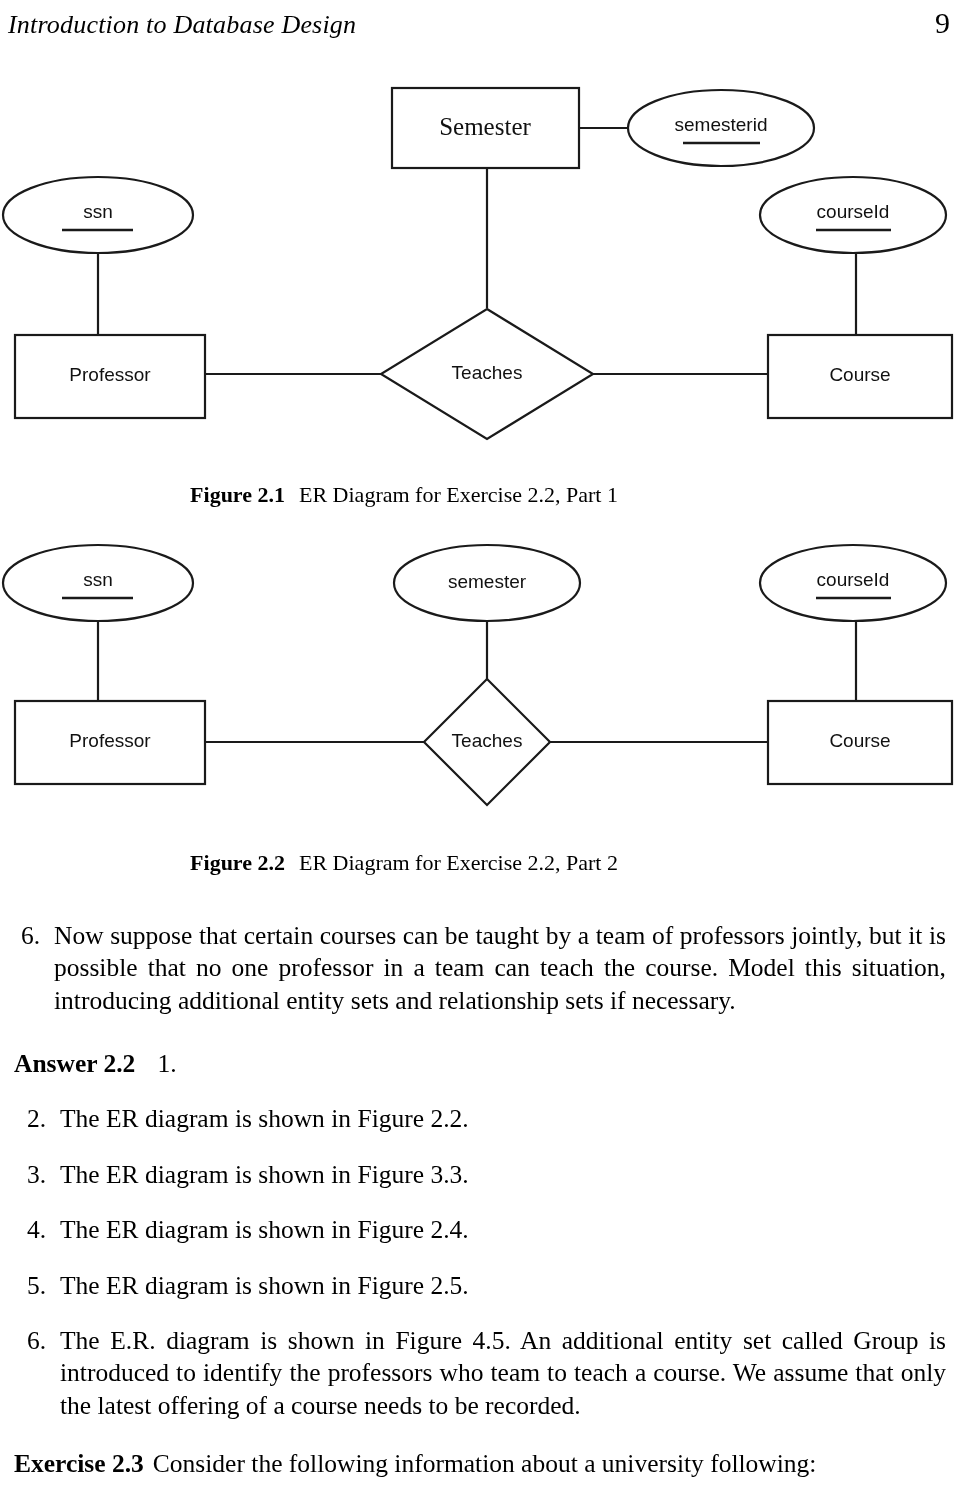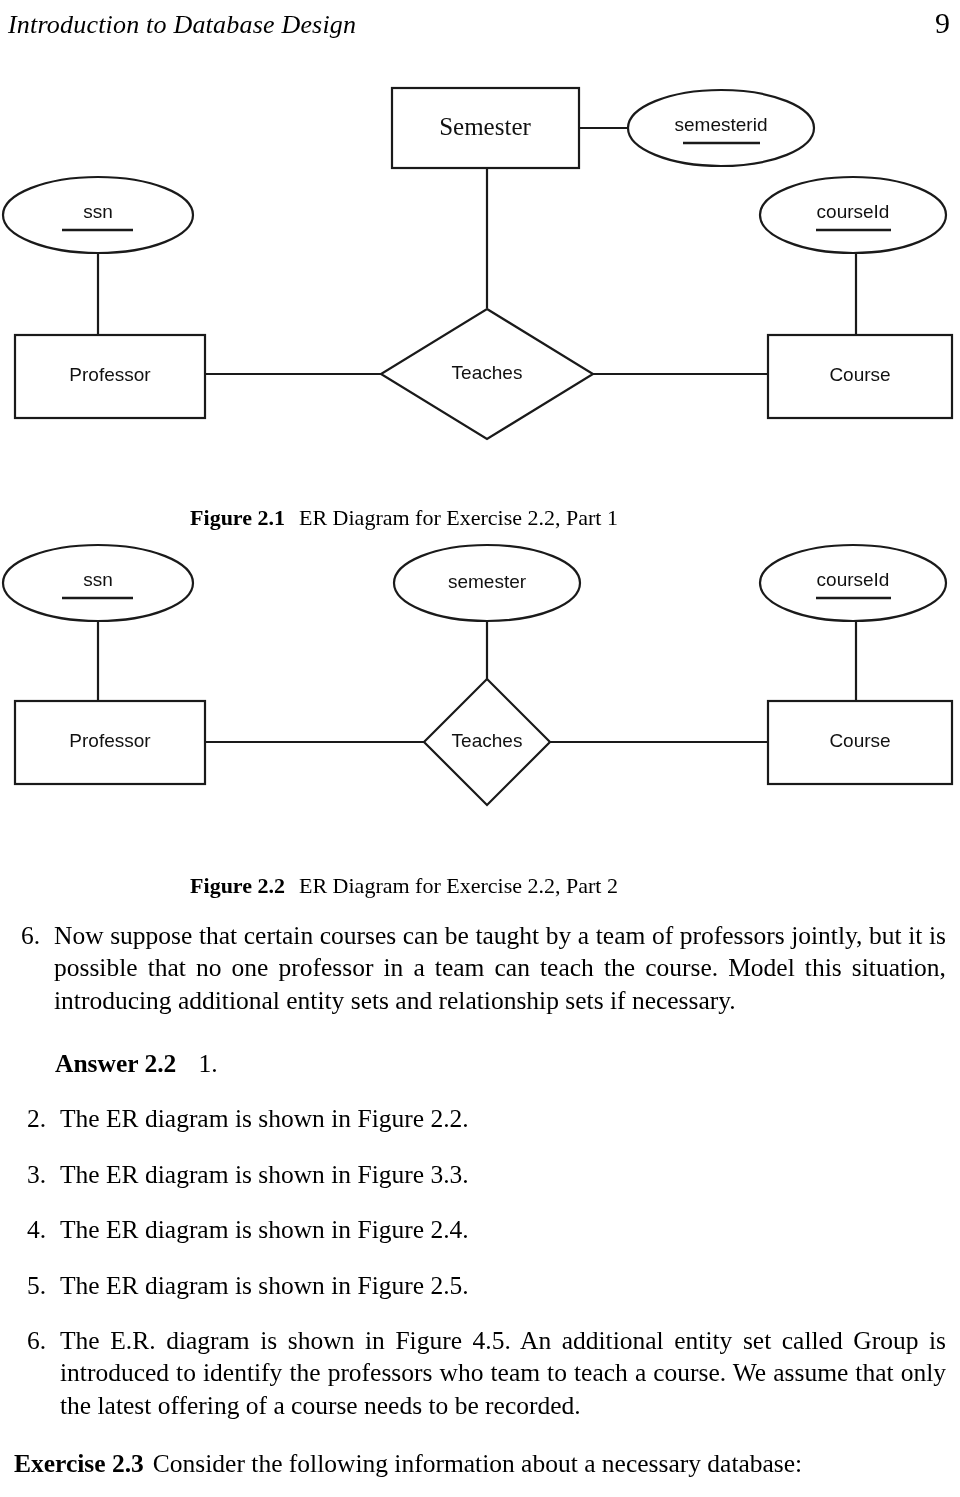--- a/index.html
+++ b/index.html
@@ -84,21 +84,20 @@
   }
 
   
   .figure-caption {
     position: absolute;
     left: 0;
     width: 808px;
     text-align: center;
     font-size: 22px;
     white-space: nowrap;
-    margin-top: 23px;
   }
   #caption-1 { top: 482px; }
   #caption-2 { top: 850px; }
   .caption-label {
     font-weight: bold;
     margin-right: 14px;
   }
 
   
   .body-block {
@@ -130,21 +129,20 @@
   }
 
   #answer-block {
     top: 1048px;
     left: 14px;
     width: 932px;
   }
   .answer-head-row {
     display: flex;
     align-items: center;
-    margin-left: 41px;
   }
   .answer-label {
     font-weight: bold;
     flex: 0 0 auto;
     padding-right: 22px;
     white-space: nowrap;
   }
   .answer-first-item {
     flex: 1 1 auto;
     display: flex;
@@ -301,14 +299,14 @@
       <span class="content">The ER diagram is shown in Figure 2.5.</span>
     </div>
     <div class="num-item">
       <span class="marker">6.</span>
       <span class="content">The E.R. diagram is shown in Figure 4.5. An additional entity set called Group is introduced to identify the professors who team to teach a course. We assume that only the latest offering of a course needs to be recorded.</span>
     </div>
   </div>
 </div>
 
 <div class="body-block" id="exercise-block">
-  <span class="exercise-label">Exercise 2.3</span><span class="exercise-text">Consider the following information about a necessary database:</span>
+  <span class="exercise-label">Exercise 2.3</span><span class="exercise-text">Consider the following information about a university following:</span>
 </div>
 
 </body></html>

